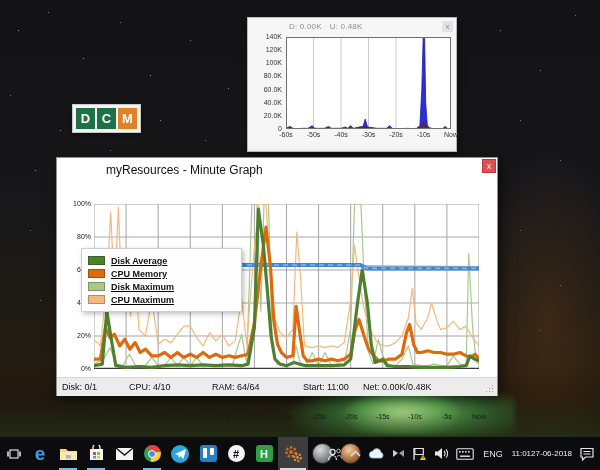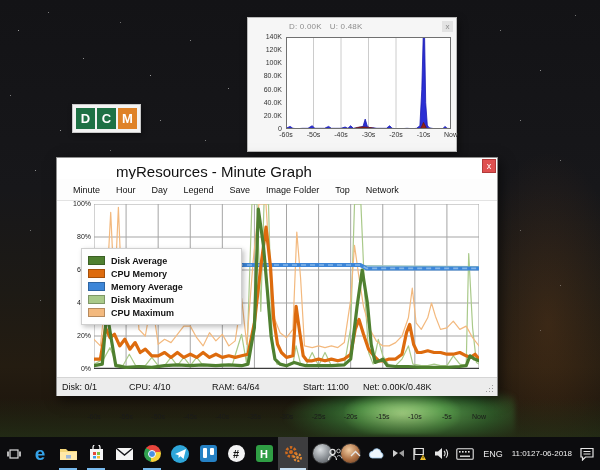--- a/index.html
+++ b/index.html
@@ -39,33 +39,33 @@
   
   .dcm{position:absolute;left:72px;top:104px;background:#f3f3f3;border:1px solid #c9c9c9;
     padding:3px;display:flex;gap:2px;z-index:2;box-shadow:1px 2px 5px rgba(0,0,0,.4);}
   .dcm-box{width:19px;height:21px;display:flex;align-items:center;justify-content:center;
     color:#ffffff;font-weight:bold;font-size:13px;}
 
   
   .main-window{position:absolute;left:56px;top:157px;width:442px;height:239px;background:#ffffff;
     border:1px solid #8f8f8f;box-shadow:3px 4px 12px rgba(0,0,0,.55);z-index:3;box-sizing:border-box;}
   .titlebar{position:absolute;left:0;top:0;width:100%;height:21px;background:#ffffff;}
-  .title-text{position:absolute;left:19px;top:5px;font-size:15px;color:#111111;padding-left:40px;}
+  .title-text{position:absolute;left:9px;top:5px;font-size:12px;color:#111111;padding-left:40px;}
   .win-close{position:absolute;right:1px;top:1px;width:14px;height:14px;background:#e05050;
     border:1px solid #b23a3a;color:#ffffff;font-size:9px;line-height:13px;text-align:center;box-sizing:border-box;}
   .menubar{position:absolute;left:0;top:21px;width:100%;height:22px;background:#fdfdfd;
     border-bottom:1px solid #e3e3e3;display:flex;align-items:center;padding-left:8px;box-sizing:border-box;}
   .menu-item{font-size:9px;color:#111111;padding:3px 8px;cursor:default;}
   .chart-area{position:absolute;left:0;top:43px;width:100%;height:176px;background:#ffffff;}
   .main-chart-host{position:absolute;left:37px;top:3px;width:385px;height:165px;}
   .main-xlab{position:absolute;top:212px;width:26px;text-align:center;font-size:7px;color:#1a1a1a;}
   .main-ylab{position:absolute;left:6px;width:28px;text-align:right;font-size:7px;color:#1a1a1a;}
   .legend{position:absolute;left:24px;top:47px;width:147px;background:#fefefe;
     border:1px solid #cfcfcf;box-shadow:2px 2px 5px rgba(0,0,0,.25);padding:5px 6px;z-index:4;}
-  .legend-row{display:flex;align-items:center;height:13px;}
+  .legend-row{display:flex;align-items:center;height:13px;text-decoration:underline;}
   .legend-swatch{width:17px;height:9px;margin-right:6px;border:1px solid rgba(0,0,0,.25);box-sizing:border-box;}
   .legend-label{font-size:9px;font-weight:bold;color:#111111;}
   .statusbar{position:absolute;left:0;top:219px;width:100%;height:19px;background:#ececec;
     border-top:1px solid #d5d5d5;box-sizing:border-box;}
   .status-item{position:absolute;top:4px;font-size:9px;color:#111111;}
   .grip{position:absolute;right:3px;bottom:3px;width:1px;height:1px;background:#9a9a9a;
     box-shadow:0 0 #9a9a9a,-3px 3px #9a9a9a,0 3px #9a9a9a,-6px 6px #9a9a9a,-3px 6px #9a9a9a,0 6px #9a9a9a;
     transform:translate(-1px,-7px);}
 
   
@@ -147,30 +147,20 @@
     <div class="dcm-box" style="background: rgb(30, 113, 69);">D</div>
     <div class="dcm-box" style="background: rgb(30, 113, 69);">C</div>
     <div class="dcm-box" style="background: rgb(223, 130, 39);">M</div>
   </div>
 
   <div class="main-window">
     <div class="titlebar">
       <span class="title-text">myResources - Minute Graph</span>
       <span class="win-close">x</span>
     </div>
-    <div class="menubar" id="menubar">
-        <span class="menu-item">Minute</span>
-        <span class="menu-item">Hour</span>
-        <span class="menu-item">Day</span>
-        <span class="menu-item">Legend</span>
-        <span class="menu-item">Save</span>
-        <span class="menu-item">Image Folder</span>
-        <span class="menu-item">Top</span>
-        <span class="menu-item">Network</span>
-      </div>
     <div class="chart-area">
       <div class="main-chart-host" id="main-chart-host"><svg width="385" height="165">
             <line x1="0" y1="0" x2="0" y2="165" stroke="#a5a5a5" stroke-width="1"></line>
             <line x1="32.08333333333333" y1="0" x2="32.08333333333333" y2="165" stroke="#a5a5a5" stroke-width="1"></line>
             <line x1="64.16666666666666" y1="0" x2="64.16666666666666" y2="165" stroke="#a5a5a5" stroke-width="1"></line>
             <line x1="96.25" y1="0" x2="96.25" y2="165" stroke="#a5a5a5" stroke-width="1"></line>
             <line x1="128.33333333333331" y1="0" x2="128.33333333333331" y2="165" stroke="#a5a5a5" stroke-width="1"></line>
             <line x1="160.41666666666669" y1="0" x2="160.41666666666669" y2="165" stroke="#a5a5a5" stroke-width="1"></line>
             <line x1="192.5" y1="0" x2="192.5" y2="165" stroke="#a5a5a5" stroke-width="1"></line>
             <line x1="224.58333333333334" y1="0" x2="224.58333333333334" y2="165" stroke="#a5a5a5" stroke-width="1"></line>
@@ -219,24 +209,20 @@
       <div class="legend" id="legend">
           <div class="legend-row">
             <span class="legend-swatch" style="background: rgb(79, 128, 48);"></span>
             <span class="legend-label">Disk Average</span>
           </div>
           <div class="legend-row">
             <span class="legend-swatch" style="background: rgb(221, 107, 14);"></span>
             <span class="legend-label">CPU Memory</span>
           </div>
           <div class="legend-row">
-            <span class="legend-swatch" style="background: rgb(61, 134, 216);"></span>
-            <span class="legend-label">Memory Average</span>
-          </div>
-          <div class="legend-row">
             <span class="legend-swatch" style="background: rgb(169, 201, 137);"></span>
             <span class="legend-label">Disk Maximum</span>
           </div>
           <div class="legend-row">
             <span class="legend-swatch" style="background: rgb(243, 185, 126);"></span>
             <span class="legend-label">CPU Maximum</span>
           </div>
         </div>
     </div>
     <div class="statusbar">

